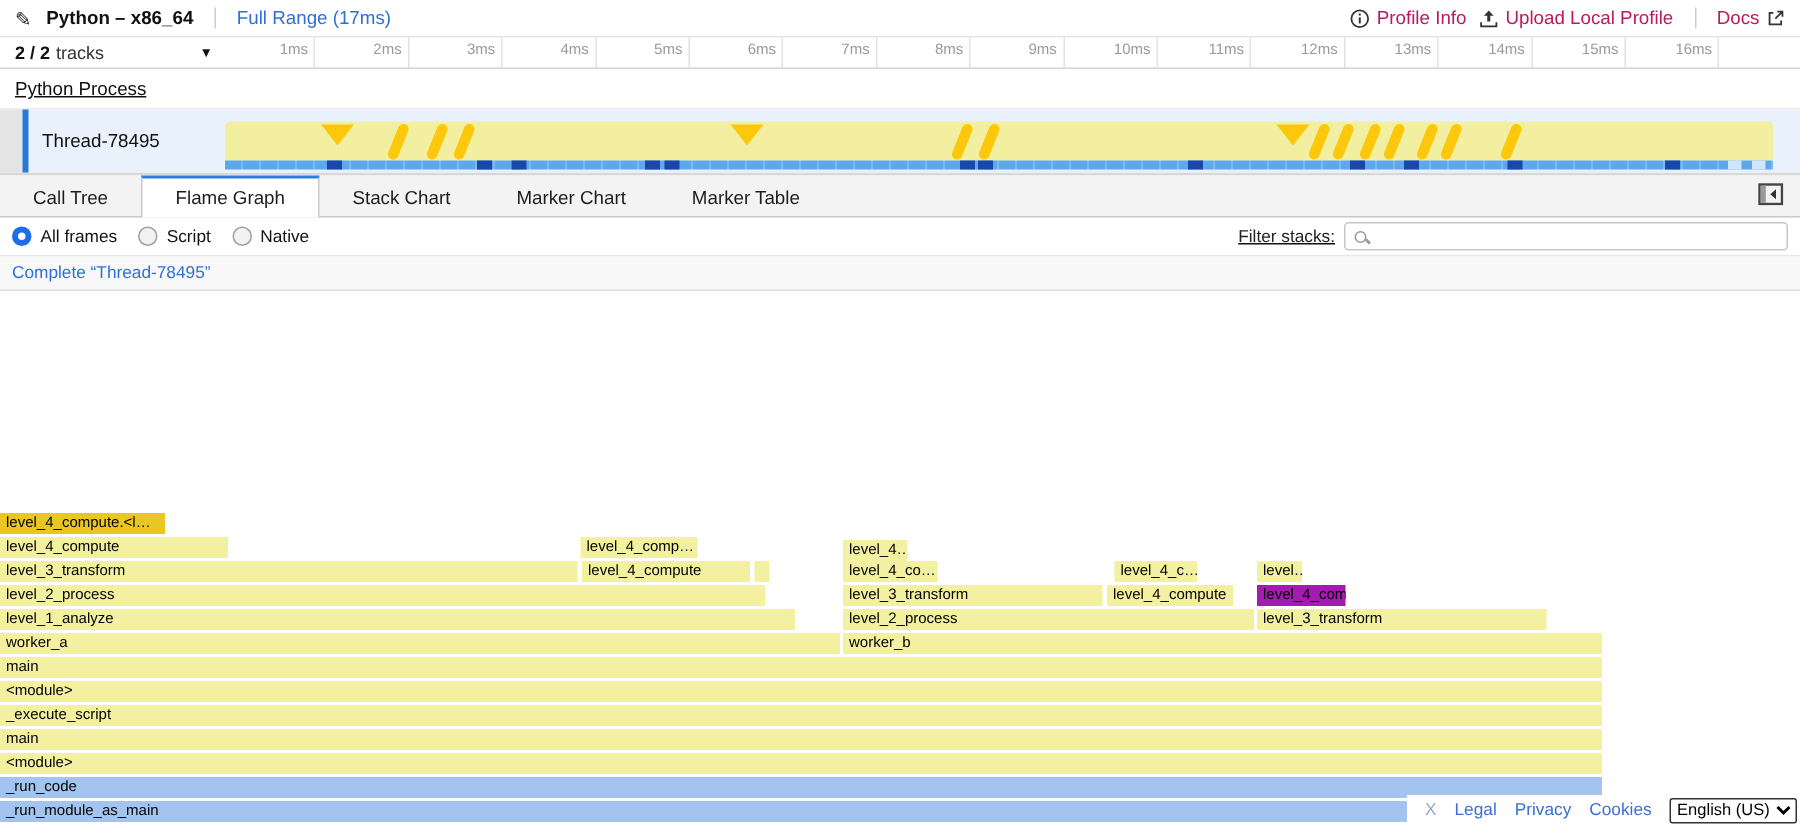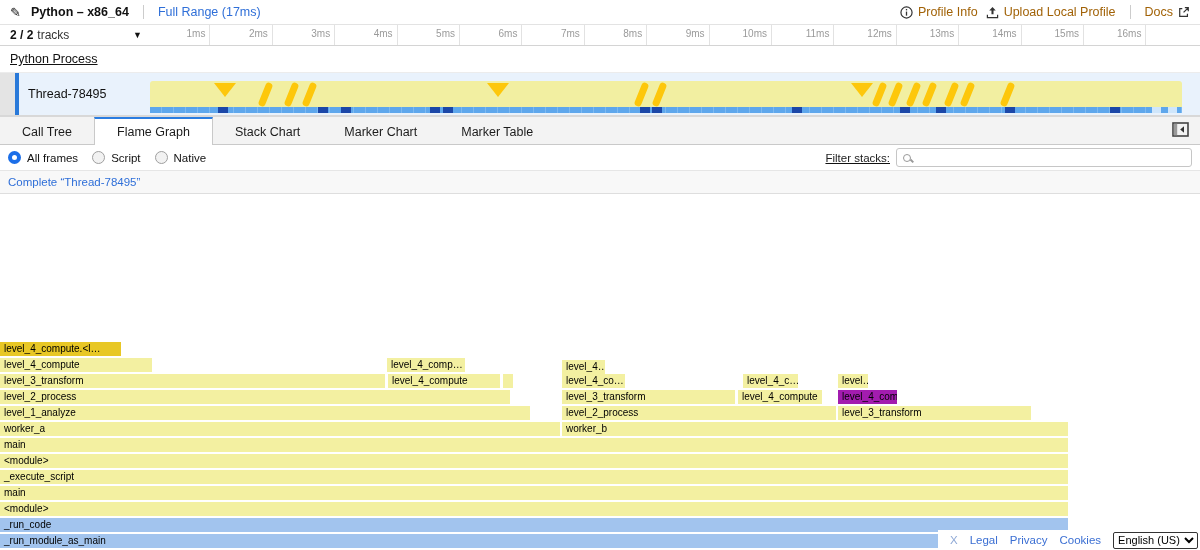--- a/index.html
+++ b/index.html
@@ -6,21 +6,21 @@
   html,body { width:1200px; height:550px; overflow:hidden; }
   body { font-family:"Liberation Sans", sans-serif; background:#fff; position:relative; font-size:12px; color:#111; }
 
   
   .topbar { height:25px; display:flex; align-items:center; justify-content:space-between; background:#fff; border-bottom:1px solid #e3e3e3; padding:0 10px; }
   .topbar .left, .topbar .right { display:flex; align-items:center; gap:8px; }
   .pencil { font-size:13px; margin-right:2px; }
   .profile-title { font-weight:bold; font-size:12.5px; }
   .vsep { width:1px; height:14px; background:#ccc; display:inline-block; margin:0 6px; }
   .range-link { color:#2f6fd8; cursor:pointer; font-size:12.5px; text-decoration:none; }
-  .hbtn { display:flex; align-items:center; gap:5px; background:none; border:none; font:inherit; font-size:12.5px; color:#a16207; cursor:pointer; }
+  .hbtn { display:flex; align-items:center; gap:5px; background:none; border:none; font:inherit; font-size:12.5px; color:#be185d; cursor:pointer; }
   .hicon { display:inline-flex; }
 
   
   .timeline-header { height:21px; display:flex; background:#fff; border-bottom:1px solid #d4d4d4; position:relative; }
   .tracks-select { width:148px; display:flex; align-items:center; padding-left:10px; gap:4px; cursor:pointer; }
   .tracks-select b { font-size:12px; }
   .tracks-select .word { color:#333; }
   .dd-arrow { margin-left:auto; margin-right:6px; font-size:9px; color:#111; }
   .ruler { position:relative; flex:1; }
   .tick { position:absolute; top:0; height:20px; border-right:1px solid #e2e2e2; color:#9a9a9a; font-size:10px; text-align:right; padding-right:4px; line-height:18px; }
@@ -225,21 +225,21 @@
       <span class="mag"></span>
     </span>
   </div>
 </div>
 
 <div class="breadcrumb">
   <a class="crumb">Complete “Thread-78495”</a>
 </div>
 
 <div class="flame" id="flame">
-    <div class="frame" style="top: 148px; left: 0px; width: 121px; background: rgb(232, 199, 37);">level_4_compute.&lt;l…</div>
+    <div class="frame" style="top: 148px; left: 0px; width: 110px; background: rgb(232, 199, 37);">level_4_compute.&lt;l…</div>
     <div class="frame" style="top: 164px; left: 0px; width: 152px; background: rgb(243, 240, 161);">level_4_compute</div>
     <div class="frame" style="top: 164px; left: 387px; width: 78px; background: rgb(243, 240, 161);">level_4_comp…</div>
     <div class="frame" style="top: 166px; left: 562px; width: 43px; background: rgb(243, 240, 161);">level_4…</div>
     <div class="frame" style="top: 180px; left: 0px; width: 385px; background: rgb(243, 240, 161);">level_3_transform</div>
     <div class="frame" style="top: 180px; left: 388px; width: 112px; background: rgb(243, 240, 161);">level_4_compute</div>
     <div class="frame" style="top: 180px; left: 503px; width: 10px; background: rgb(243, 240, 161);"></div>
     <div class="frame" style="top: 180px; left: 562px; width: 63px; background: rgb(243, 240, 161);">level_4_co…</div>
     <div class="frame" style="top: 180px; left: 743px; width: 55px; background: rgb(243, 240, 161);">level_4_c…</div>
     <div class="frame" style="top: 180px; left: 838px; width: 30px; background: rgb(243, 240, 161);">level…</div>
     <div class="frame" style="top: 196px; left: 0px; width: 510px; background: rgb(243, 240, 161);">level_2_process</div>

